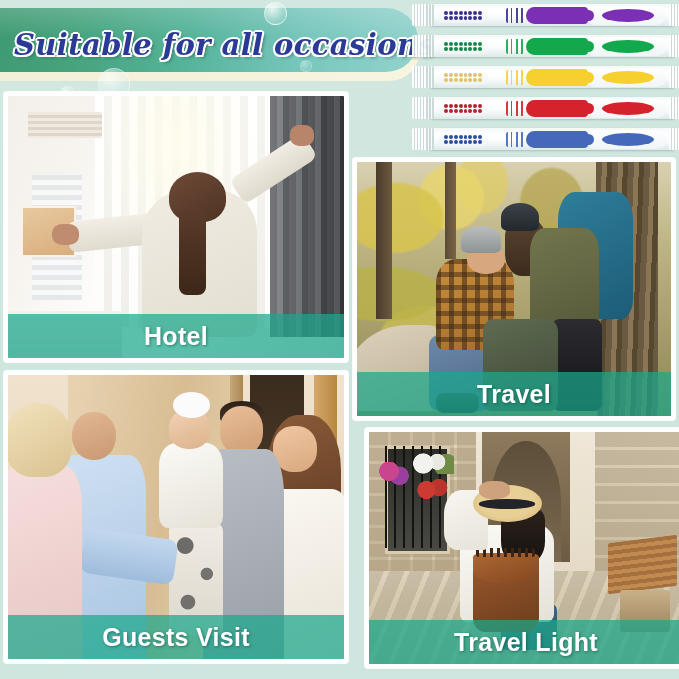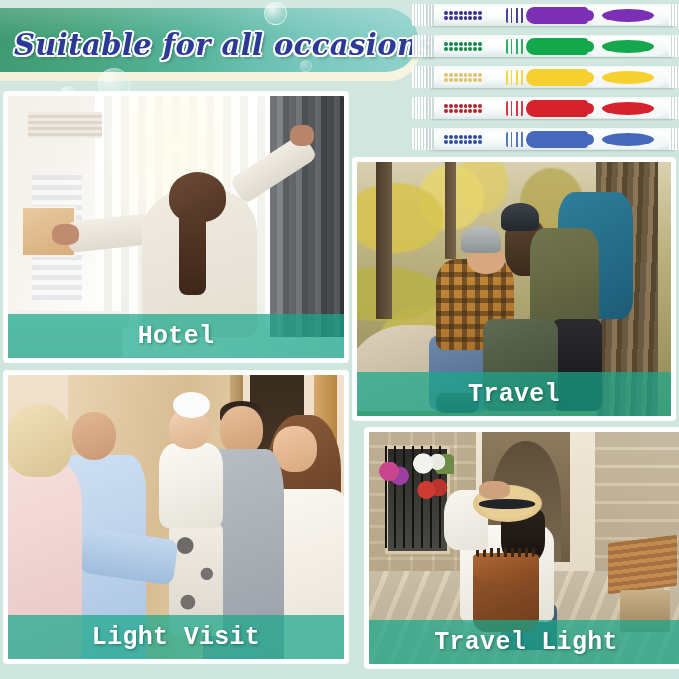--- a/index.html
+++ b/index.html
@@ -87,21 +87,21 @@
   }
   .handle-tip{
     position:absolute;left:166px;top:6px;width:76px;height:19px;
     background:linear-gradient(180deg,#ffffff,#f0f5f5);
     border-radius:4px 10px 10px 4px;
   }
 
   
   .panel{position:absolute;background:#ffffff;border-radius:3px;
     box-shadow:0 0 0 1px rgba(255,255,255,.9);overflow:hidden;}
-  .panel .inner{position:absolute;left:4px;top:4px;right:4px;bottom:4px;overflow:hidden;border-radius:1px;font-family:Liberation Mono, monospace;}
+  .panel .inner{position:absolute;left:4px;top:4px;right:4px;bottom:4px;overflow:hidden;border-radius:1px;}
   .scene{position:absolute;inset:0;}
   .caption{
     position:absolute;left:0;right:0;bottom:0;height:44px;
     background:rgba(26,168,140,.72);
     display:flex;align-items:center;justify-content:center;
   }
   .caption span{
     color:#ffffff;font-weight:bold;font-size:25px;letter-spacing:.3px;
     text-shadow:1px 1px 3px rgba(0,60,50,.5);
   }
@@ -537,21 +537,21 @@
         <div class="g-babyBody"></div>
         <div class="g-babyHead"></div>
         <div class="g-babyBow"></div>
         <div class="g-gpaShirt"></div>
         <div class="g-gpaHead"></div>
         <div class="g-gpaArm"></div>
         <div class="g-gmaBody"></div>
         <div class="g-gmaHair"></div>
       </div>
       <div class="caption">
-        <span>Light Visit</span>
+        <span>Guests Visit</span>
       </div>
     </div>
   </div>
 
   <div class="panel" id="panel-travel">
     <div class="inner">
       <div class="scene">
         <div class="t-sky"></div>
         <div class="t-arch"></div>
         <div class="t-archHole"></div>

